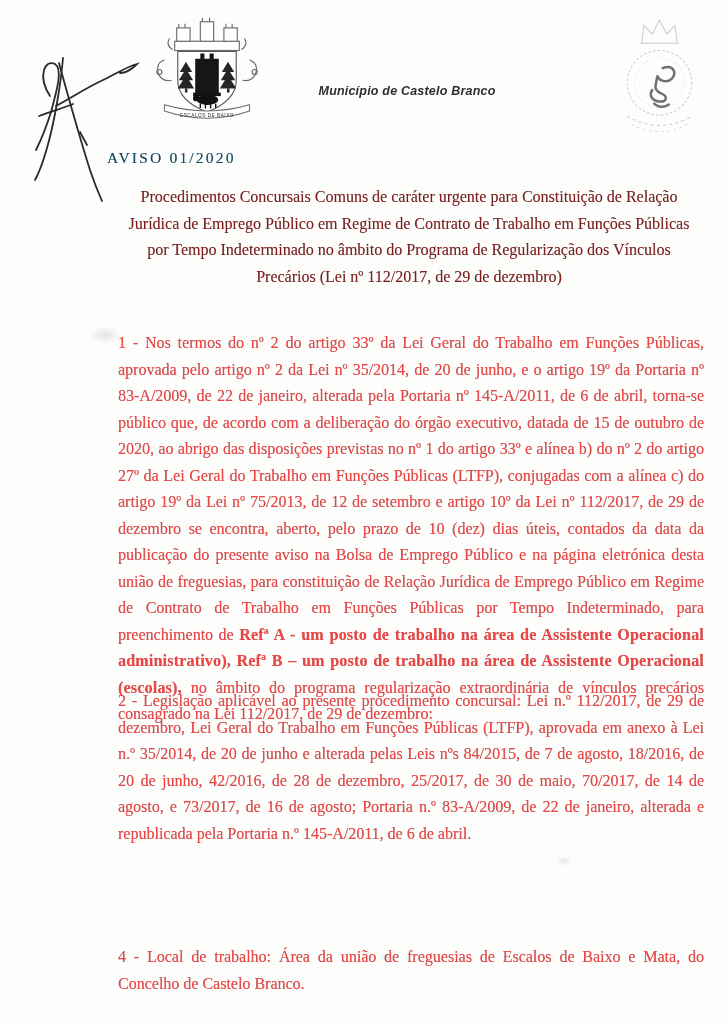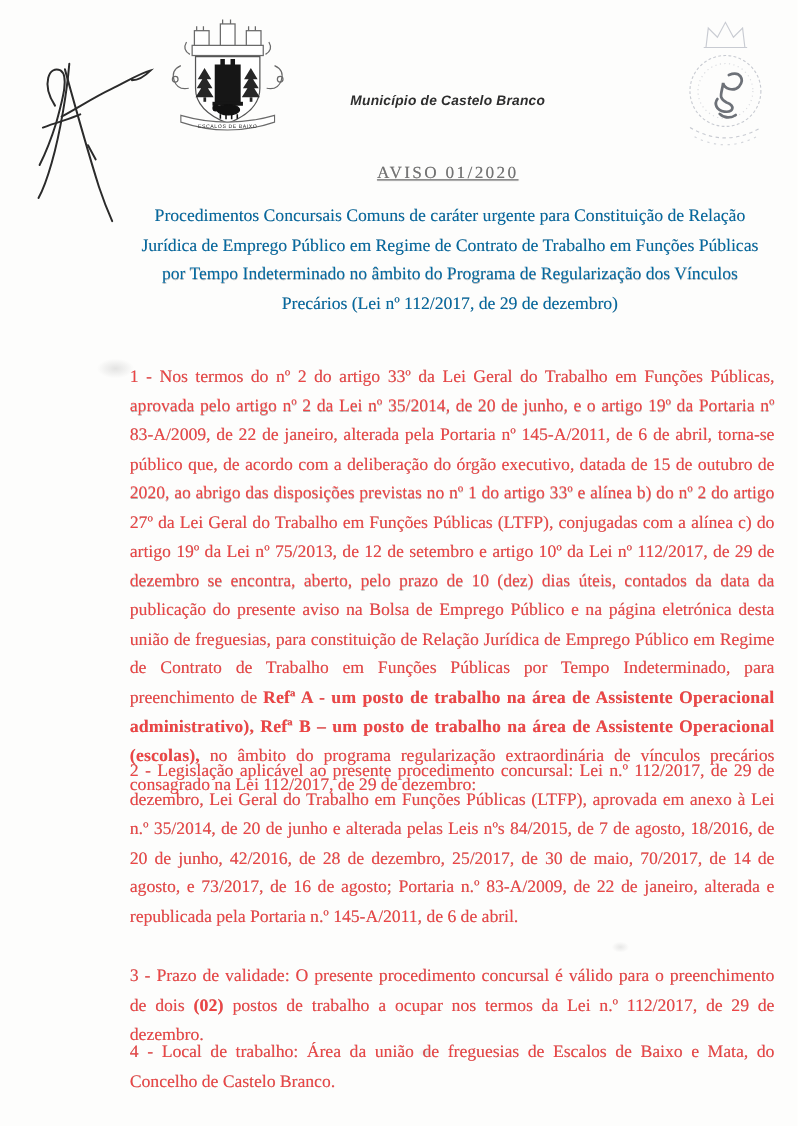--- a/index.html
+++ b/index.html
@@ -9,28 +9,27 @@
   }
   .abs{position:absolute;}
   .hdr-line{
     position:absolute;left:107px;width:600px;text-align:center;
     font-family:"Liberation Sans", sans-serif;font-style:italic;font-weight:700;
     font-size:12.5px;color:#2e2e2e;letter-spacing:0.2px;
   }
   .hdr-muni{top:84px;}
   .hdr-parish{top:114px;}
   .aviso{
-    position:absolute;top:149px;left:107px;width:600px;text-align:center;
-    font-size:15.5px;letter-spacing:2.2px;color:#737373;
+    position:absolute;top:149px;left:107px;width:600px;
+    font-size:15.5px;letter-spacing:2.2px;color:#0c4a6e;
     text-shadow:0.2px 0.2px 0.4px rgba(30,30,30,0.4);
-    text-decoration:underline;
   }
   .doc-title{
     position:absolute;top:184px;left:120px;width:578px;text-align:center;
-    font-size:16px;line-height:26.5px;color:#0369a1;
+    font-size:16px;line-height:26.5px;color:#7f1d1d;
     text-shadow:0.2px 0.2px 0.4px rgba(30,30,30,0.35);
   }
   .para{
     position:absolute;left:118px;width:586px;text-align:justify;
     font-size:16px;line-height:26.5px;color:#ef4444;
     text-shadow:0.2px 0.2px 0.4px rgba(30,30,30,0.35);
   }
   .para b{font-weight:700;letter-spacing:0.2px;}
   #p1{top:330px;}
   #p2{top:688px;}
@@ -118,21 +117,20 @@
 
   <div class="hdr-line hdr-muni">Município de Castelo Branco</div>
   <div class="aviso">AVISO 01/2020</div>
 
   <div class="doc-title">Procedimentos Concursais Comuns de caráter urgente para Constituição de Relação Jurídica de Emprego Público em Regime de Contrato de Trabalho em Funções Públicas por Tempo Indeterminado no âmbito do Programa de Regularização dos Vínculos Precários (Lei nº 112/2017, de 29 de dezembro)</div>
 
   <div class="para" id="p1"><span>1 - Nos termos do nº 2 do artigo 33º da Lei Geral do Trabalho em Funções Públicas, aprovada pelo artigo nº 2 da Lei nº 35/2014, de 20 de junho, e o artigo 19º da Portaria nº 83-A/2009, de 22 de janeiro, alterada pela Portaria nº 145-A/2011, de 6 de abril, torna-se público que, de acordo com a deliberação do órgão executivo, datada de 15 de outubro de 2020, ao abrigo das disposições previstas no nº 1 do artigo 33º e alínea b) do nº 2 do artigo 27º da Lei Geral do Trabalho em Funções Públicas (LTFP), conjugadas com a alínea c) do artigo 19º da Lei nº 75/2013, de 12 de setembro e artigo 10º da Lei nº 112/2017, de 29 de dezembro se encontra, aberto, pelo prazo de 10 (dez) dias úteis, contados da data da publicação do presente aviso na Bolsa de Emprego Público e na página eletrónica desta união de freguesias, para constituição de Relação Jurídica de Emprego Público em Regime de Contrato de Trabalho em Funções Públicas por Tempo Indeterminado, para preenchimento de </span><b>Refª A - um posto de trabalho na área de Assistente Operacional administrativo), Refª B – um posto de trabalho na área de Assistente Operacional (escolas),</b><span> no âmbito do programa regularização extraordinária de vínculos precários consagrado na Lei 112/2017, de 29 de dezembro:</span></div>
 
   <div class="para" id="p2">2 - Legislação aplicável ao presente procedimento concursal: Lei n.º 112/2017, de 29 de dezembro, Lei Geral do Trabalho em Funções Públicas (LTFP), aprovada em anexo à Lei n.º 35/2014, de 20 de junho e alterada pelas Leis nºs 84/2015, de 7 de agosto, 18/2016, de 20 de junho, 42/2016, de 28 de dezembro, 25/2017, de 30 de maio, 70/2017, de 14 de agosto, e 73/2017, de 16 de agosto; Portaria n.º 83-A/2009, de 22 de janeiro, alterada e republicada pela Portaria n.º 145-A/2011, de 6 de abril.</div>
 
-  <div class="para" id="p3"><span>3 - Prazo de validade: O presente procedimento concursal é válido para o preenchimento de dois </span><b>(02)</b><span> postos de trabalho a ocupar nos termos da Lei n.º 112/2017, de 29 de dezembro.</span></div>
 
   <div class="para" id="p4">4 - Local de trabalho: Área da união de freguesias de Escalos de Baixo e Mata, do Concelho de Castelo Branco.</div>
 
   <div class="smudge smudge1"></div>
   <div class="smudge smudge2"></div>
   <div class="smudge smudge3"></div>
 
 </div>
 
 </body></html>

